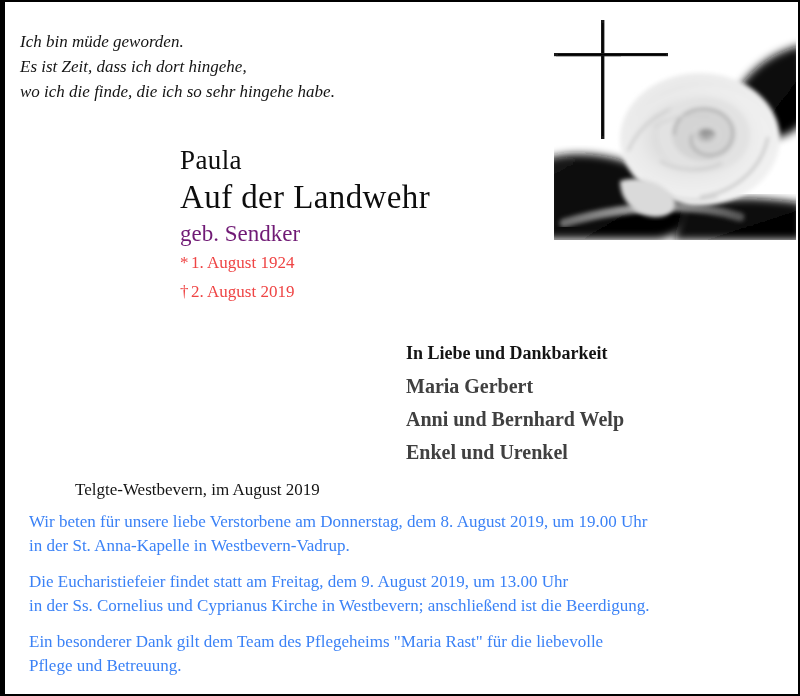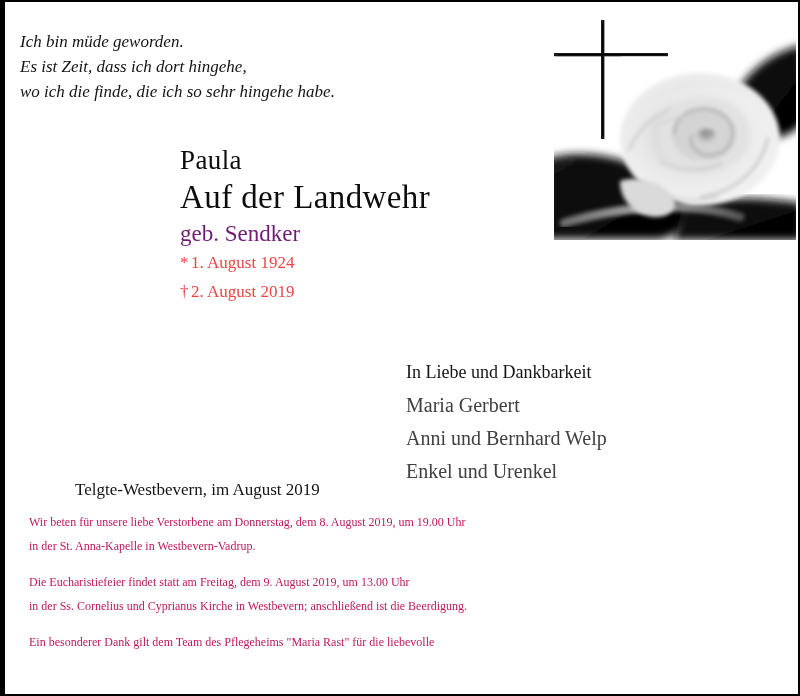--- a/index.html
+++ b/index.html
@@ -106,22 +106,23 @@
   }
   .date-sym {
     display: inline-block;
     min-width: 11px;
   }
 
   
   .family {
     position: absolute;
     left: 406px;
-    top: 356px;
+    top: 337px;
     width: 350px;
+    font-weight: bold;
   }
   .family .dedication {
     font-size: 18px;
     line-height: 33px;
     color: #141414;
   }
   .family .member {
     font-size: 20px;
     line-height: 33px;
     color: #404040;
@@ -140,23 +141,23 @@
 
   
   .paragraphs {
     position: absolute;
     left: 29px;
     top: 510px;
     width: 745px;
   }
   .paragraphs p {
     margin: 0 0 12px 0;
-    font-size: 12px;
+    font-size: 17px;
     line-height: 24px;
-    color: #be185d;
+    color: #3b82f6;
   }
   .paragraphs p:last-child { margin-bottom: 8px; }
   .paragraphs .ln { display: block; white-space: nowrap; }
 </style>
 </head>
 <body>
 
 <div class="notice">
 
   <div class="border-left"></div>
@@ -283,16 +284,17 @@
     <p>
       <span class="ln">Wir beten für unsere liebe Verstorbene am Donnerstag, dem 8. August 2019, um 19.00 Uhr</span>
       <span class="ln">in der St. Anna-Kapelle in Westbevern-Vadrup.</span>
     </p>
     <p>
       <span class="ln">Die Eucharistiefeier findet statt am Freitag, dem 9. August 2019, um 13.00 Uhr</span>
       <span class="ln">in der Ss. Cornelius und Cyprianus Kirche in Westbevern; anschließend ist die Beerdigung.</span>
     </p>
     <p>
       <span class="ln">Ein besonderer Dank gilt dem Team des Pflegeheims "Maria Rast" für die liebevolle</span>
+      <span class="ln">Pflege und Betreuung.</span>
     </p>
   </div>
 
 </div>
 
 </body></html>

